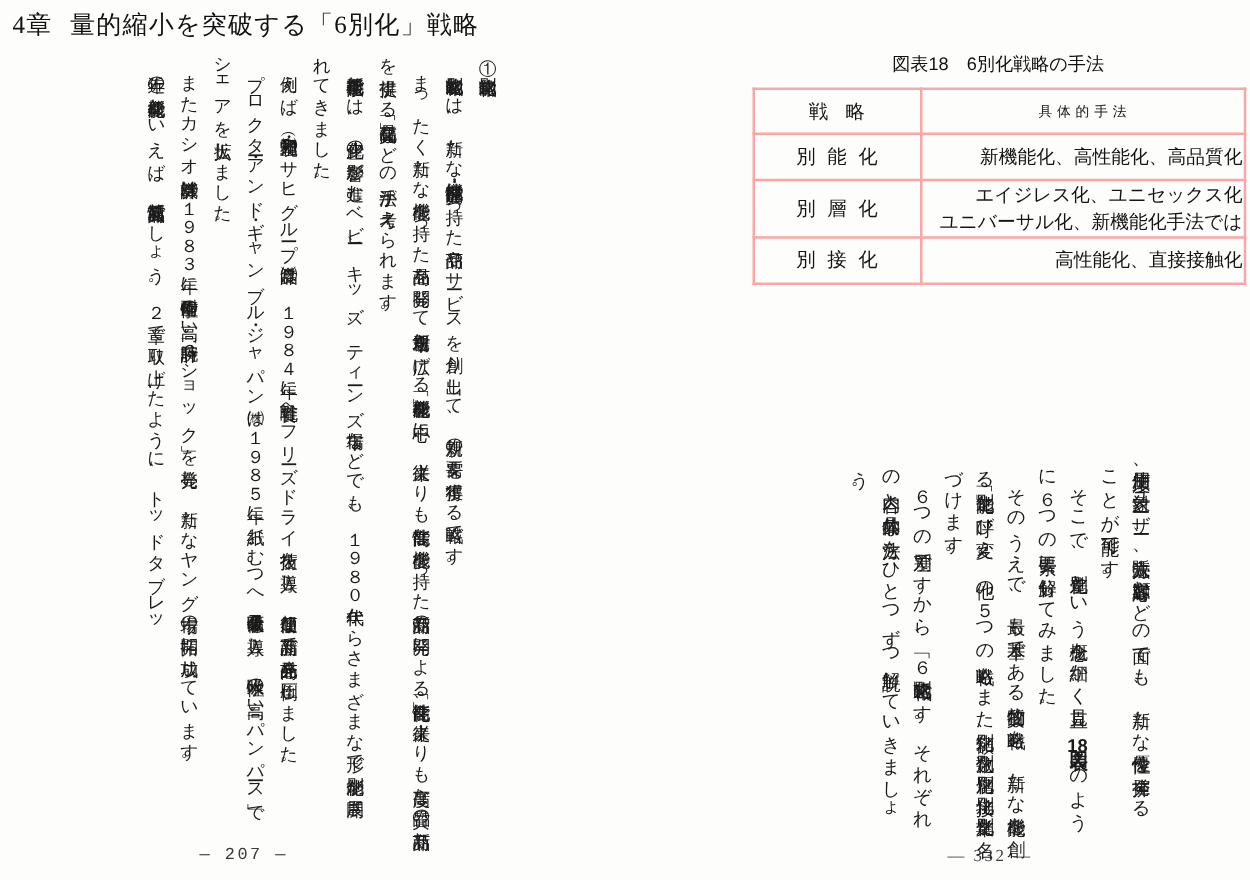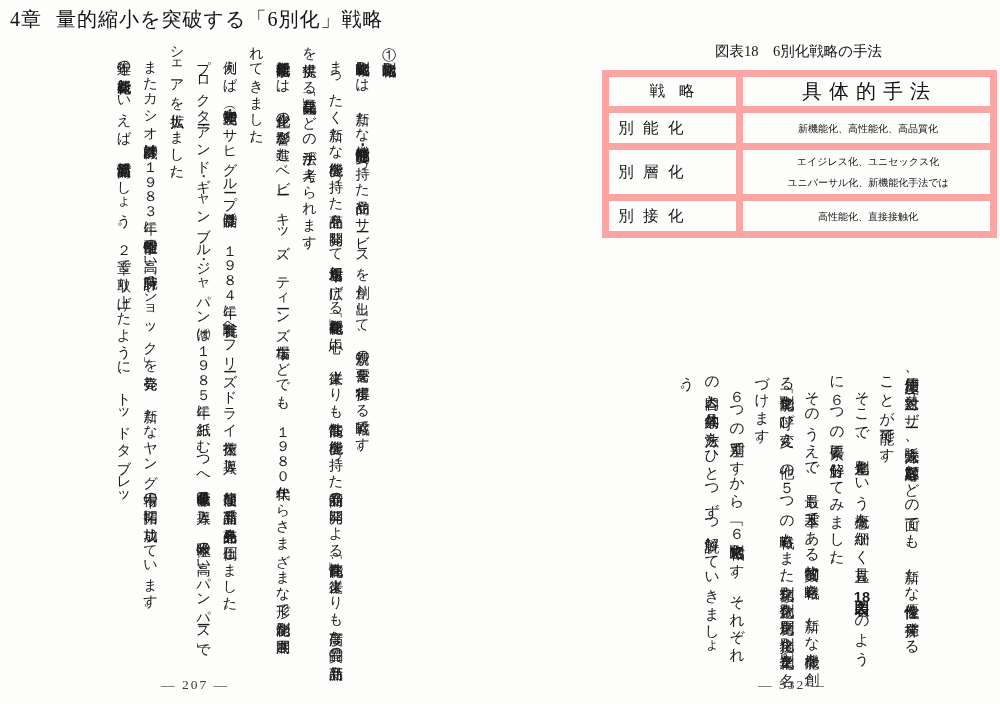--- a/index.html
+++ b/index.html
@@ -42,66 +42,66 @@
   }
   .seg-bold{
     font-weight:700;
     font-family:"Liberation Sans","DejaVu Sans",sans-serif;
   }
   .tcy{text-combine-upright:all;}
   
   .fig-title{
     position:absolute;top:42px;left:600px;width:397px;
     text-align:center;
-    font-family:Liberation Serif, serif;
+    font-family:Liberation Sans, sans-serif;
     font-size:14.5px;color:#111;
   }
   table.fig{
     position:absolute;top:70px;left:602px;
     width:395px;
     border-collapse:collapse;
     font-family:"Liberation Sans","DejaVu Sans",sans-serif;
     color:#141414;
     table-layout:fixed;
   }
   table.fig{border:2px solid #1a1a1a;}
   table.fig td,table.fig th{
-    border:7px solid #fca5a5;
+    border:2px solid #fca5a5;
     vertical-align:middle;
     font-weight:normal;
   }
   col.c-strategy{width:134px;}
   tr.hd{height:36px;}
   tr.r-single{height:37px;}
   tr.r-double{height:46px;}
   .cell-strategy{
-    text-align:left;
+    text-align:center;
     font-size:15.5px;
     letter-spacing:0.6em;padding-left:0.6em;
   }
   th.cell-strategy-hd{
     text-align:center;font-size:15.5px;
     letter-spacing:0.9em;padding-left:0.9em;
   }
   th.cell-methods-hd{
-    text-align:center;font-size:20px;
+    text-align:center;font-size:11px;
     letter-spacing:0.35em;padding-left:0.35em;
   }
   .cell-methods{
-    text-align:center;font-size:10px;
+    text-align:right;font-size:15px;
     padding-left:4px;line-height:21px;
   }
   
   .pagenum{
     position:absolute;top:677px;width:140px;
     text-align:center;
     font-size:13.5px;color:#3a3a3a;letter-spacing:2px;
     font-family:"Liberation Serif","DejaVu Serif",serif;
   }
-  .pagenum.left{left:125px;}
+  .pagenum.left{left:125px;font-family:Liberation Mono, monospace;}
   .pagenum.right{left:722px;}
 </style>
 </head>
 <body>
 
 <div class="page">
 
   <div class="running-header">
     <span class="chap">4章</span><span>量的縮小を突破する「6別化」戦略</span>
   </div>

